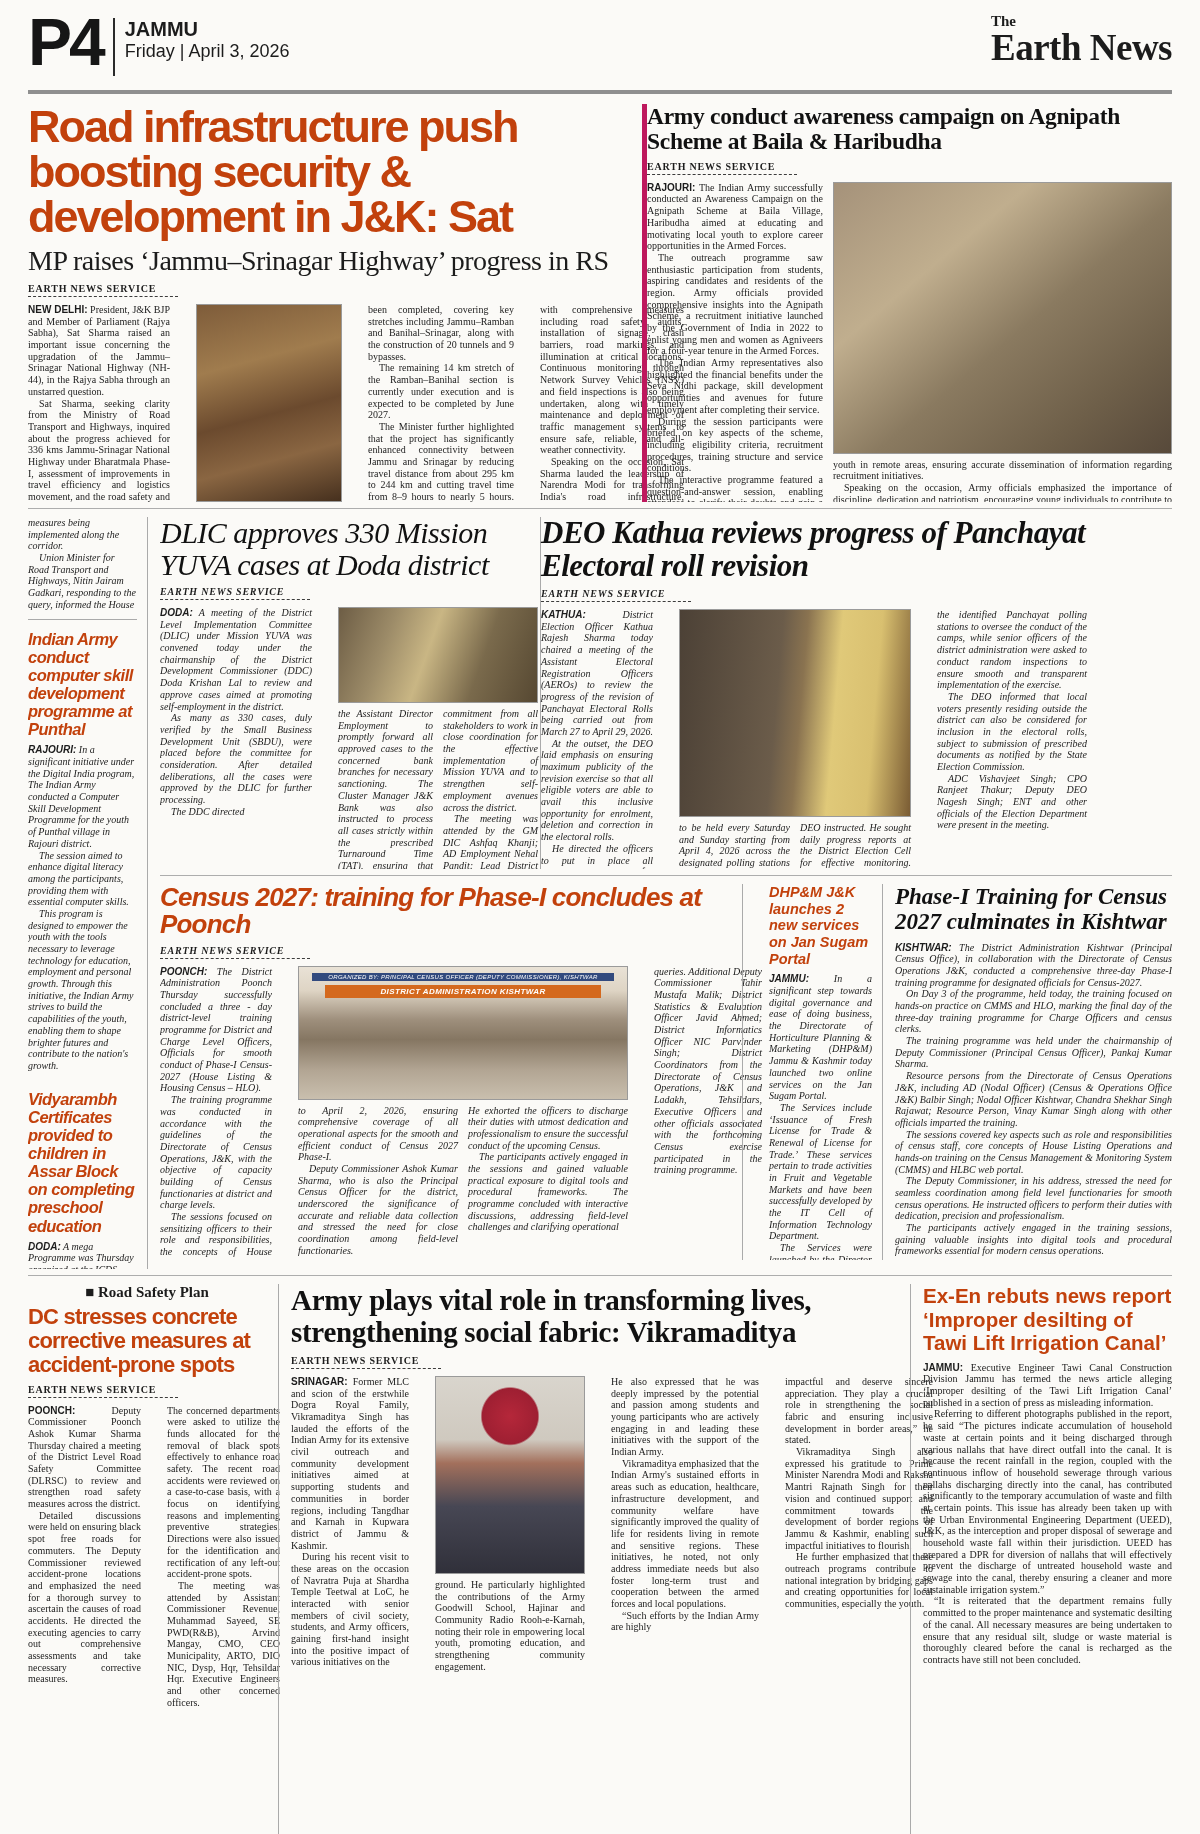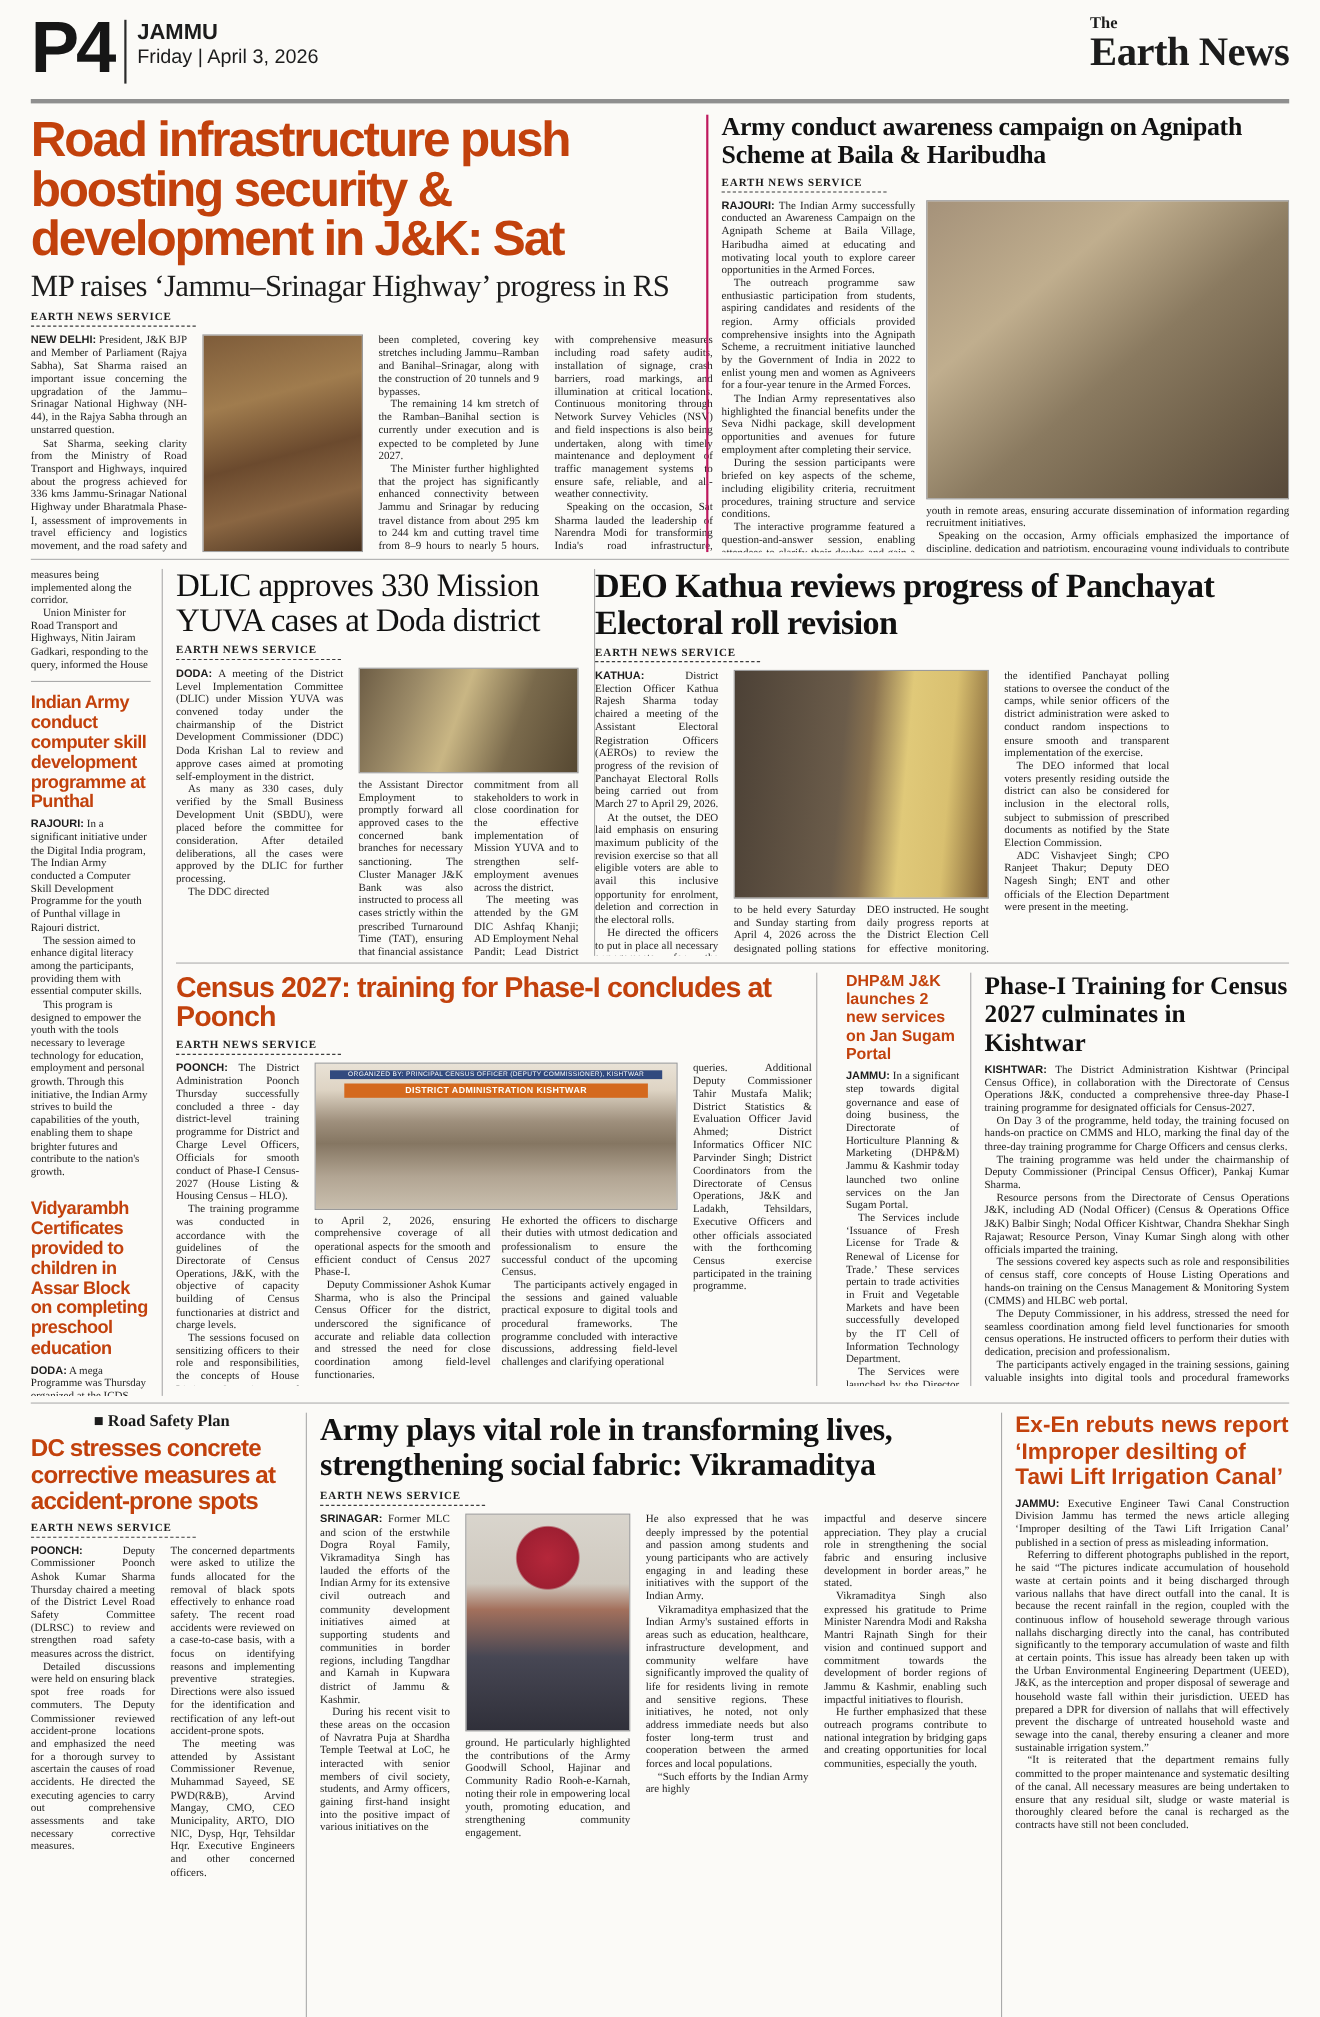--- a/index.html
+++ b/index.html
@@ -17,43 +17,43 @@
   .brand { margin-left:auto; text-align:left; padding-top:2px; }
   .brand-the { font-size:15px; font-weight:bold; line-height:1; }
   .brand-name { font-size:37px; font-weight:bold; letter-spacing:-0.5px; line-height:1.05; }
   .top-rule { border-top:4px solid #8f8f8f; margin:2px 0 10px 0; }
 
   
   .hl-sans { font-family:"Liberation Sans",sans-serif; font-weight:bold; color:#c2410c; }
   .hl-serif { font-family:"Liberation Serif",serif; font-weight:bold; color:#111; }
   .byline { font-family:"Liberation Serif",serif; font-weight:bold; font-size:10px; letter-spacing:0.8px;
             border-bottom:1px dashed #3c3c3c; padding-bottom:2px; margin:6px 0 7px 0; width:150px; }
-  .cols { display:flex; gap:14px; }
+  .cols { display:flex; gap:26px; }
   .col { flex:0 0 auto; }
   .para { font-size:10px; line-height:1.17; text-align:justify; text-indent:11px; margin:0; }
   .lead { text-indent:0; }
   .no-indent > p:first-child { text-indent:0; }
   .dateline { font-family:"Liberation Sans",sans-serif; font-weight:bold; font-size:10px; }
   .photo { width:100%; border:1px solid #9a9a9a; margin-bottom:5px; position:relative; overflow:hidden; }
   .subcols { display:flex; gap:10px; }
   .subcols .col { flex:1 1 0; }
 
   
   .band1 { display:flex; height:398px; overflow:hidden; }
   .art-highway { width:602px; }
   .hl-main { font-size:45px; line-height:1.0; letter-spacing:-2px; }
   .hl-sub { font-size:28px; font-weight:400; font-family:"Liberation Serif",serif; margin-top:6px; letter-spacing:-0.5px; }
-  .art-agnipath { flex:1; border-left:2px solid #be185d; padding-left:12px; margin-left:12px; }
+  .art-agnipath { flex:1; border-left:5px solid #be185d; margin-left:12px; }
   .hl-agnipath { font-size:23.5px; line-height:1.08; letter-spacing:-0.3px; }
   .agni-wrap { display:flex; gap:10px; }
   .agni-left { width:176px; }
   .agni-right { flex:1; }
 
   
-  .mid-wrap { display:flex; height:752px; overflow:hidden; }
+  .mid-wrap { display:flex; height:752px; overflow:hidden;font-style:italic; }
   .rail { width:120px; flex:0 0 120px; padding-right:10px; border-right:1px solid #aaa; }
   .rail .para { text-align:left; }
   .rail-rule { border:0; border-top:1px solid #aaa; margin:8px 0 10px 0; }
   .hl-rail { font-size:16.5px; line-height:1.1; letter-spacing:-0.5px; margin-bottom:6px; }
   .rail article { margin-bottom:18px; }
   .mid-right { flex:1; padding-left:12px; }
   .band2row { display:flex; height:352px; overflow:hidden; }
   .art-dlic { width:368px; }
   .hl-dlic { font-size:30px; font-weight:400; line-height:1.05; letter-spacing:-0.5px; }
   .art-kathua { flex:1; border-left:1px solid #aaa; margin-left:12px; }

